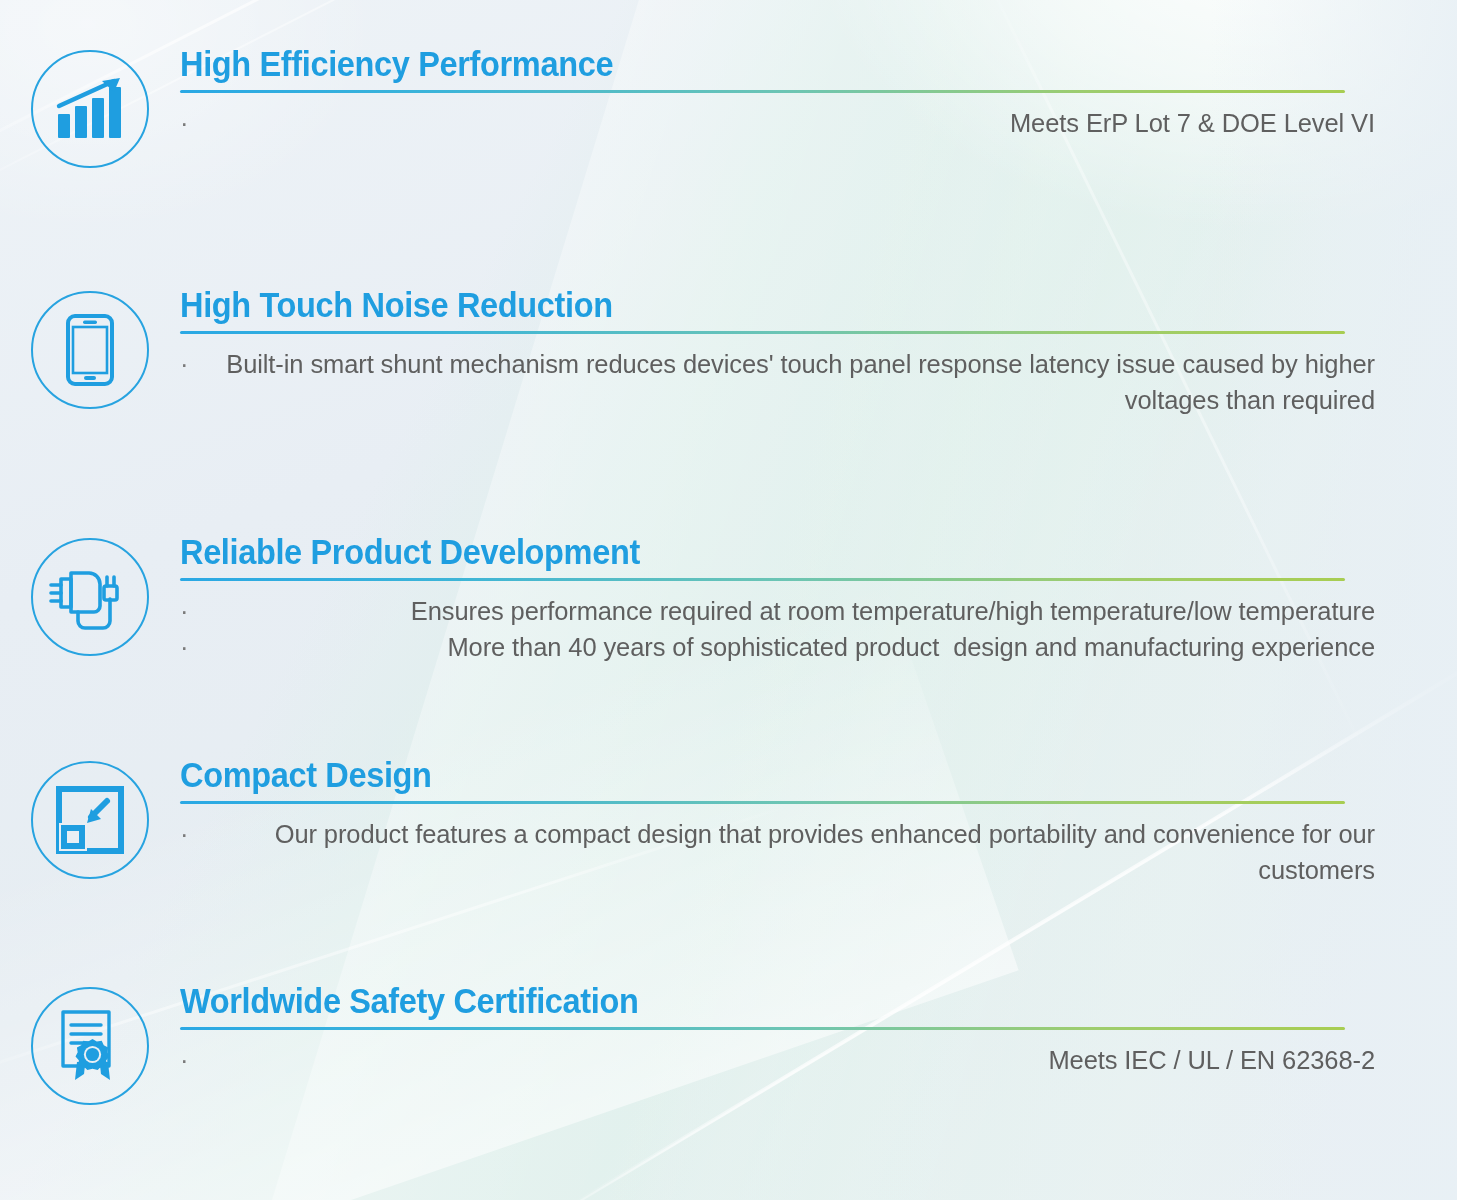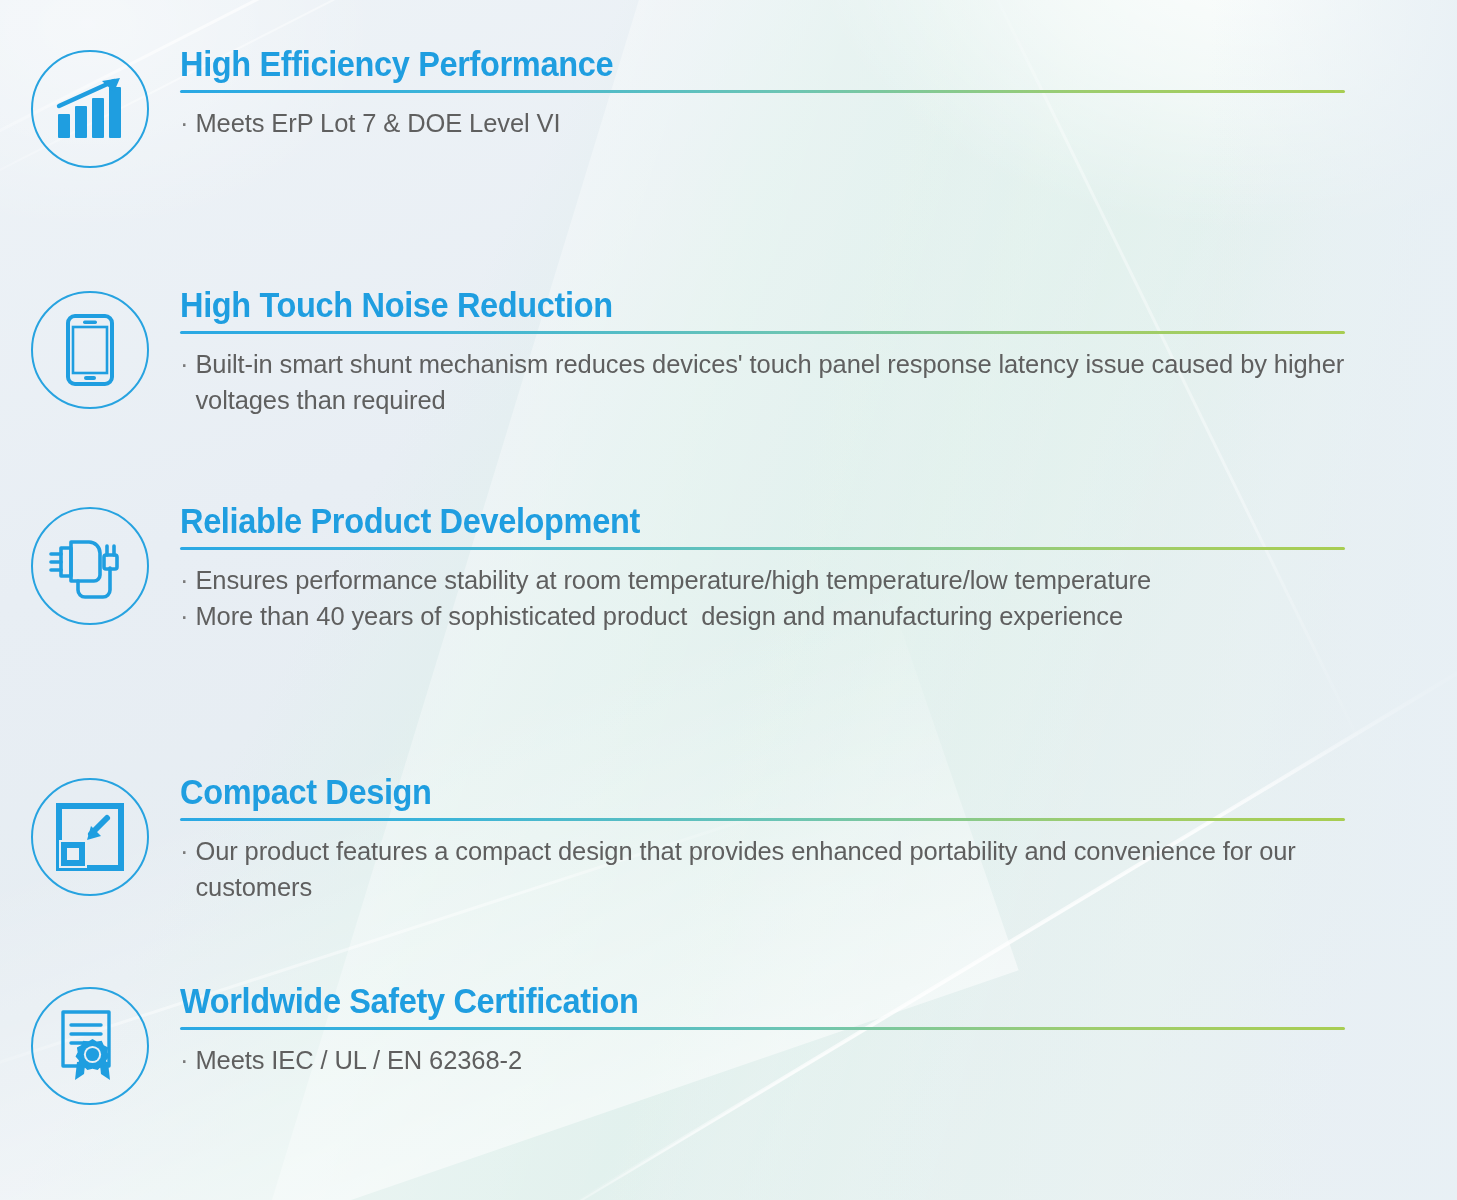--- a/index.html
+++ b/index.html
@@ -139,27 +139,27 @@
     white-space:pre-wrap;
     display:flex;
   }
   .bullet {
     color:#7a7a7a;
     flex:0 0 auto;
     margin-right:7px;
     font-size:25.5px;
     line-height:1.42;
   }
-  .line-text { flex:1 1 auto; }
+  .line-text { flex:1 1 auto;text-align:right; }
 
   
   #f0 { top:44px; }
   #f1 { top:285px; }
-  #f2 { top:501px; }
-  #f3 { top:772px; }
+  #f2 { top:532px; }
+  #f3 { top:755px; }
   #f4 { top:981px; }
 </style>
 </head>
 <body>
 
 <div id="bg">
   <div class="bg-layer bg-base"></div>
   <div class="bg-layer bg-mint1"></div>
   <div class="bg-layer bg-mint2"></div>
   <div class="wedge w1"></div>
@@ -246,21 +246,21 @@
           </g>
         </svg>
       </div>
     </div>
     <div class="body-col">
       <div class="feat-title">Reliable Product Development</div>
       <div class="divider"></div>
       <div class="lines">
         <div class="line">
           <span class="bullet">·</span>
-          <span class="line-text">Ensures performance stability at room temperature/high temperature/low temperature</span>
+          <span class="line-text">Ensures performance required at room temperature/high temperature/low temperature</span>
         </div>
         <div class="line">
           <span class="bullet">·</span>
           <span class="line-text">More than 40 years of sophisticated product  design and manufacturing experience</span>
         </div>
       </div>
     </div>
   </div>
 
   <div class="feature" id="f3">

